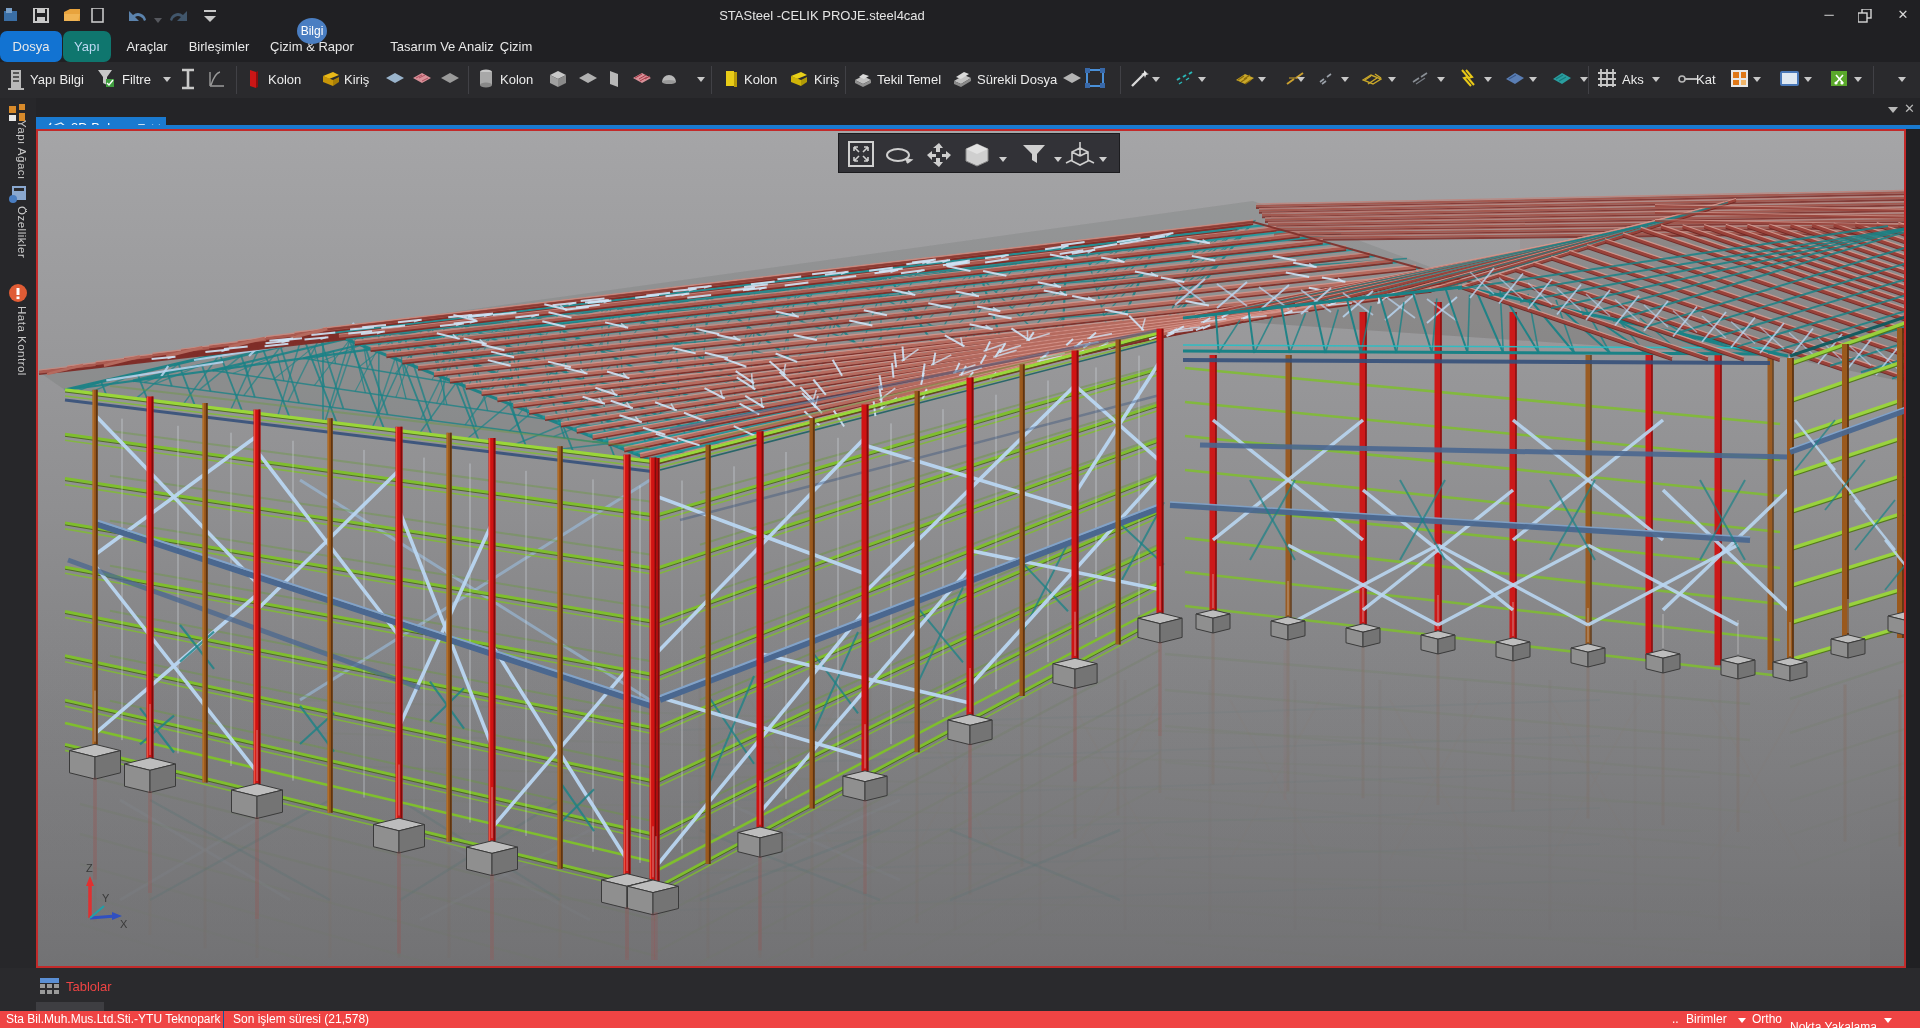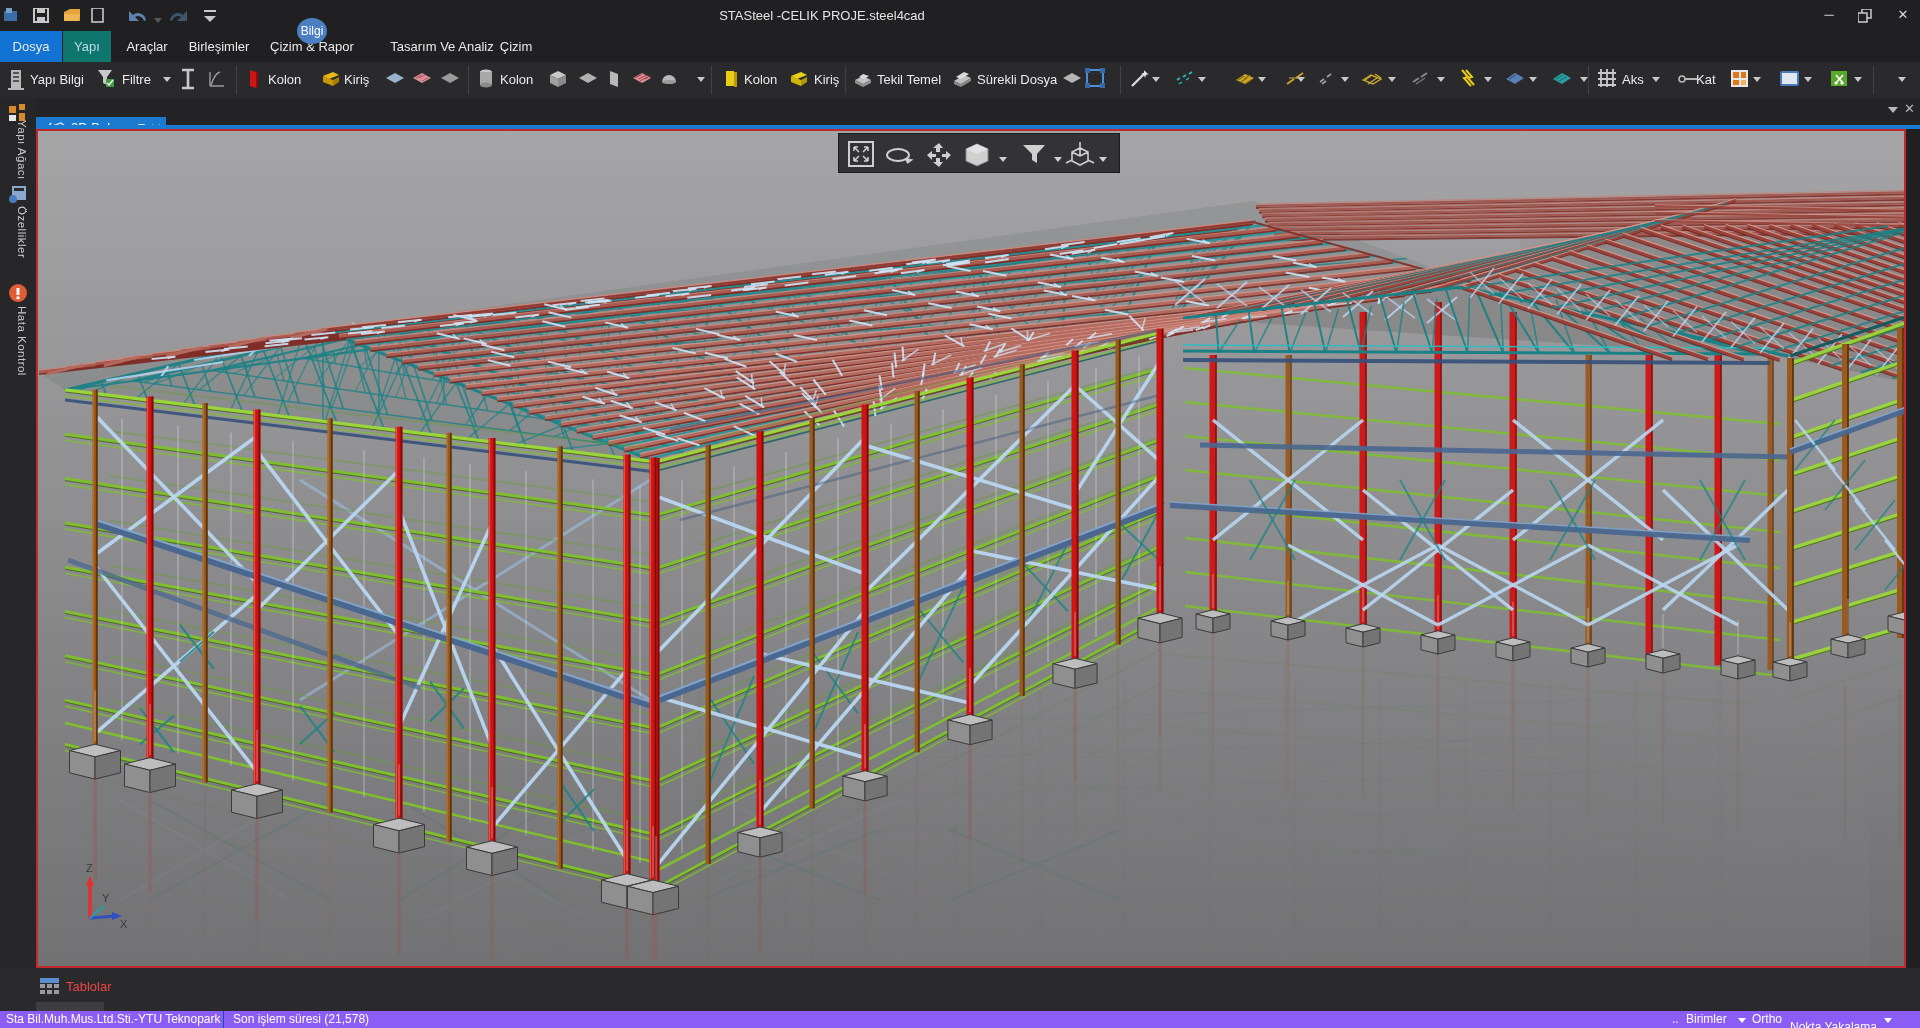--- a/index.html
+++ b/index.html
@@ -1,34 +1,34 @@
 <!DOCTYPE html>
 <html><head><meta charset="utf-8"><style>
 * { margin:0; padding:0; box-sizing:border-box; }
 html,body { width:1920px; height:1028px; overflow:hidden; background:#202023;
   font-family:"Liberation Sans", sans-serif; -webkit-font-smoothing:antialiased; }
 .abs { position:absolute; }
 #titlebar { position:absolute; left:0; top:0; width:1644px; height:31px; background:#202023; }
 #title { position:absolute; left:0; right:0; top:8px; text-align:center; color:#e4e4e4; font-size:13px; }
 #menurow { position:absolute; left:0; top:31px; width:1920px; height:31px; background:#202023; }
-.mtab { position:absolute; top:0; height:31px; line-height:31px; color:#e8e8e8; font-size:13px; text-align:center; }
+.mtab { position:absolute; top:0; height:31px; line-height:31px; color:#e8e8e8; font-size:13px; text-align:center;border-radius:7px; }
 #ribbon { position:absolute; left:0; top:62px; width:1920px; height:36px; background:#2a2a2d; }
 .rsep { position:absolute; top:4px; width:1px; height:28px; background:#414146; }
 .rlbl { position:absolute; top:10px; color:#ececec; font-size:13px; white-space:nowrap; }
 .darr { position:absolute; top:15px; width:0; height:0; border-left:4px solid transparent; border-right:4px solid transparent; border-top:5px solid #c8c8c8; }
 #sidebar { position:absolute; left:0; top:98px; width:36px; height:913px; background:#27272a; }
 .vtxt { position:absolute; left:8px; width:20px; color:#c9c9c9; font-size:11.5px; writing-mode:vertical-rl; letter-spacing:0.5px; }
 #tabbar { position:absolute; left:36px; top:98px; width:1884px; height:27px; background:#242427; }
 #vtab { position:absolute; left:0px; top:3px; width:130px; height:24px; background:#1a7ad0; color:#fff; font-size:13px;margin-top:16px; }
 #blueline { position:absolute; left:36px; top:125px; width:1884px; height:4px; background:#1a7ad0; }
 #viewport { position:absolute; left:36px; top:129px; width:1870px; height:839px; border:2px solid #c22a2a;
   background:linear-gradient(#a5a5a7, #8f8f91 45%, #6f6f71); }
 #vtoolbar { position:absolute; left:800px; top:2px; width:282px; height:40px; background:#323237; border:1px solid #1c1c1f; }
 #bottombar { position:absolute; left:0; top:968px; width:1920px; height:43px; background:#2a2a2d; }
-#statusbar { position:absolute; left:0; top:1011px; width:1920px; height:17px; background:#8b5cf6; color:#fff; font-size:12px; }
+#statusbar { position:absolute; left:0; top:1011px; width:1920px; height:17px; background:#ef4444; color:#fff; font-size:12px; }
 .wbtn { position:absolute; top:0; width:34px; height:30px; color:#d8d8d8; text-align:center; line-height:30px; font-size:13px; }
 .icon { position:absolute; top:6px; }
 svg { display:block; }
 </style></head>
 <body>
 <div id="titlebar">
  <svg class="abs" style="left:4px;top:8px" width="220" height="18">
   <rect x="0" y="3" width="13" height="10" fill="#3a6ea5"></rect>
       <rect x="2" y="0" width="6" height="5" fill="#7aa0c8"></rect>
   <rect x="30" y="0" width="14" height="14" fill="none" stroke="#c8c8c8" stroke-width="2"></rect>

